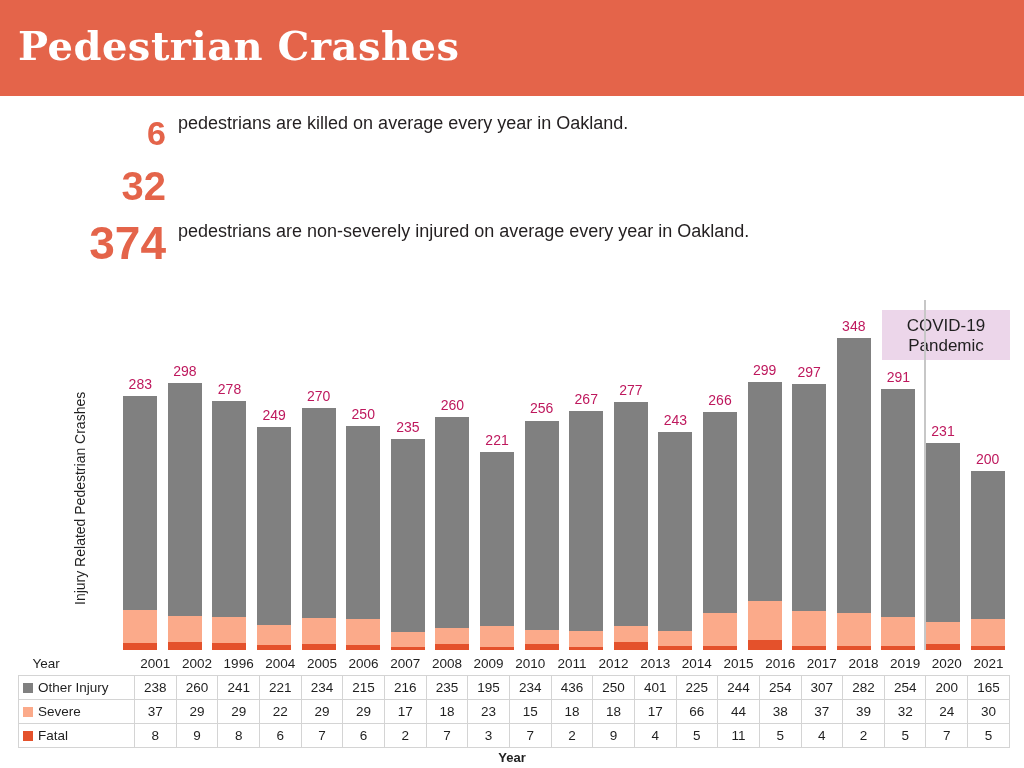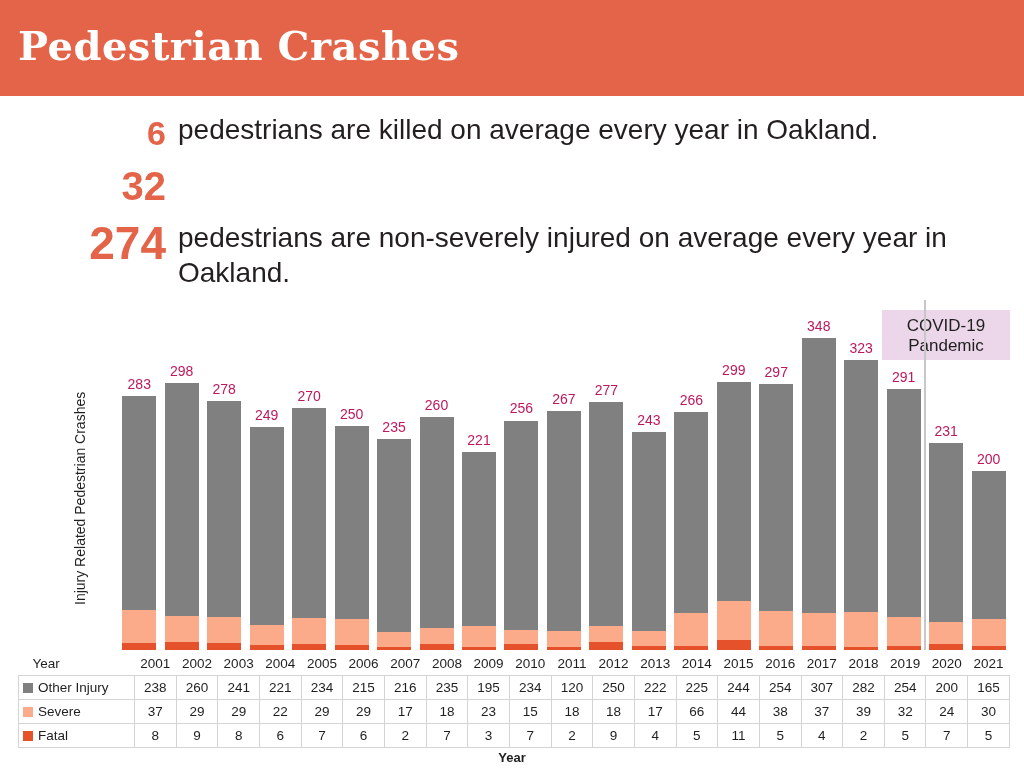--- a/index.html
+++ b/index.html
@@ -53,21 +53,21 @@
     font-weight: bold;
     font-family: "Liberation Sans", sans-serif;
     line-height: 1;
     padding-right: 12px;
     box-sizing: border-box;
   }
   .stat-num.s1 { font-size: 34px; padding-top: 4px; }
   .stat-num.s2 { font-size: 40px; padding-top: 2px; }
   .stat-num.s3 { font-size: 46px; padding-top: 0px; }
   .stat-text {
-    font-size: 28px;
+    font-size: 18px;
     color: #231f20;
     line-height: 1.25;
     max-width: 800px;
   }
 
   
   .chart-wrap {
     position: absolute;
     left: 0;
     top: 300px;
@@ -217,21 +217,21 @@
 
 <div class="stats">
   <div class="stat-row">
     <div class="stat-num s1">6</div>
     <div class="stat-text">pedestrians are killed on average every year in Oakland.</div>
   </div>
   <div class="stat-row">
     <div class="stat-num s2">32</div>
   </div>
   <div class="stat-row">
-    <div class="stat-num s3">274</div>
+    <div class="stat-num s3">374</div>
     <div class="stat-text">pedestrians are non-severely injured on average every year in Oakland.</div>
   </div>
 </div>
 
 <div class="chart-wrap">
 
   <div class="covid-box">COVID-19<br>Pandemic</div>
 
   <div class="ylabel">Injury Related Pedestrian Crashes</div>
 
@@ -365,28 +365,20 @@
           </div>
           <div class="bar-total" style="bottom: 270.276px;">297</div>
         </div>
         <div class="bar-col">
           <div class="bar-stack" style="height: 312px;">
             <div class="seg-other" style="height: 275.241px;"></div>
             <div class="seg-severe" style="height: 33.1724px;"></div>
             <div class="seg-fatal" style="height: 3.58621px;"></div>
           </div>
           <div class="bar-total" style="bottom: 316px;">348</div>
-        </div>
-        <div class="bar-col">
-          <div class="bar-stack" style="height: 289.586px;">
-            <div class="seg-other" style="height: 252.828px;"></div>
-            <div class="seg-severe" style="height: 34.9655px;"></div>
-            <div class="seg-fatal" style="height: 3px;"></div>
-          </div>
-          <div class="bar-total" style="bottom: 293.586px;">323</div>
         </div>
         <div class="bar-col">
           <div class="bar-stack" style="height: 260.897px;">
             <div class="seg-other" style="height: 227.724px;"></div>
             <div class="seg-severe" style="height: 28.6897px;"></div>
             <div class="seg-fatal" style="height: 4.48276px;"></div>
           </div>
           <div class="bar-total" style="bottom: 264.897px; margin-top: 10px;">291</div>
         </div>
         <div class="bar-col">
@@ -409,21 +401,21 @@
     <div class="covid-line" id="covid-line" style="left: 806.048px;"></div>
   </div>
 
   <div class="table-wrap">
     <table class="data">
       <tbody>
           <tr class="head-row">
         <td class="rowhead">Year</td>
       <td>2001</td>
             <td>2002</td>
-            <td>2003</td>
+            <td>1996</td>
             <td>2004</td>
             <td>2005</td>
             <td>2006</td>
             <td>2007</td>
             <td>2008</td>
             <td>2009</td>
             <td>2010</td>
             <td>2011</td>
             <td>2012</td>
             <td>2013</td>
@@ -441,23 +433,23 @@
       <td>238</td>
             <td>260</td>
             <td>241</td>
             <td>221</td>
             <td>234</td>
             <td>215</td>
             <td>216</td>
             <td>235</td>
             <td>195</td>
             <td>234</td>
-            <td>120</td>
+            <td>436</td>
             <td>250</td>
-            <td>222</td>
+            <td>401</td>
             <td>225</td>
             <td>244</td>
             <td>254</td>
             <td>307</td>
             <td>282</td>
             <td>254</td>
             <td>200</td>
             <td>165</td>
           </tr>
       <tr>

